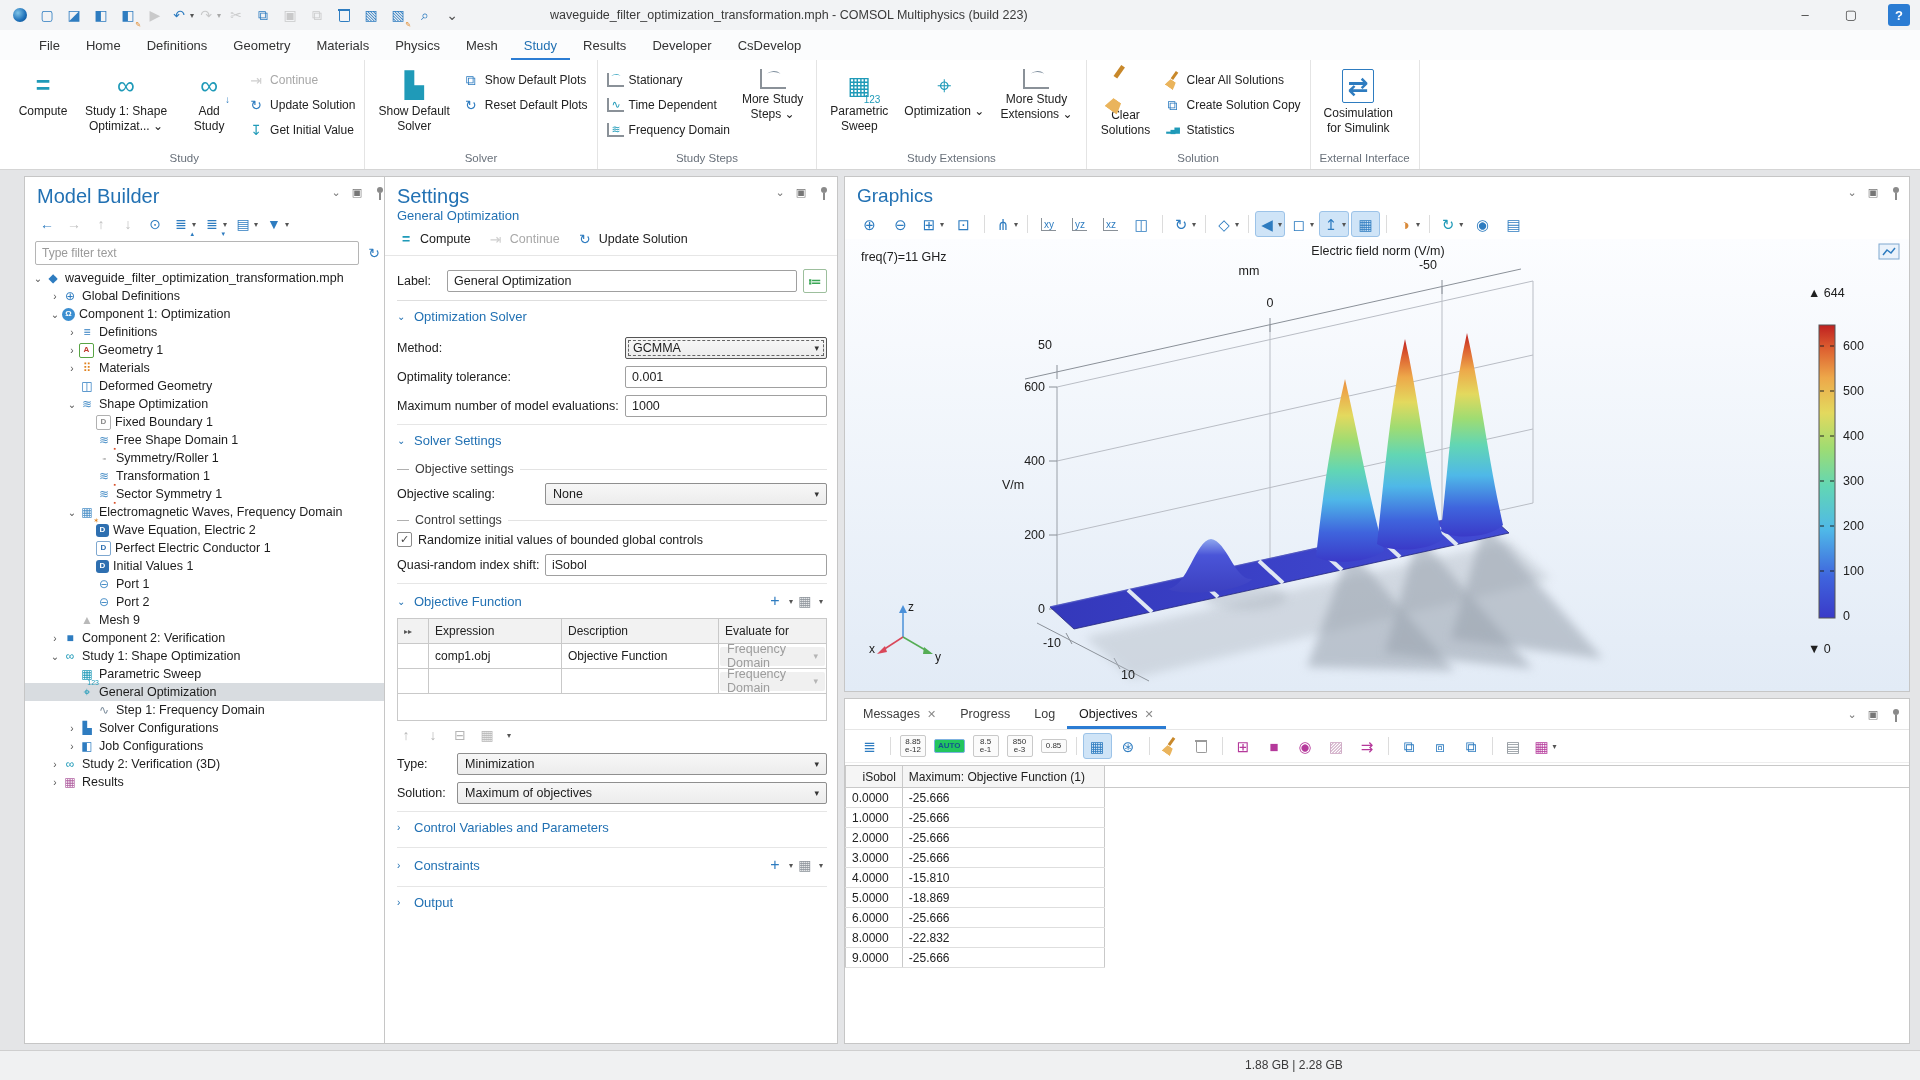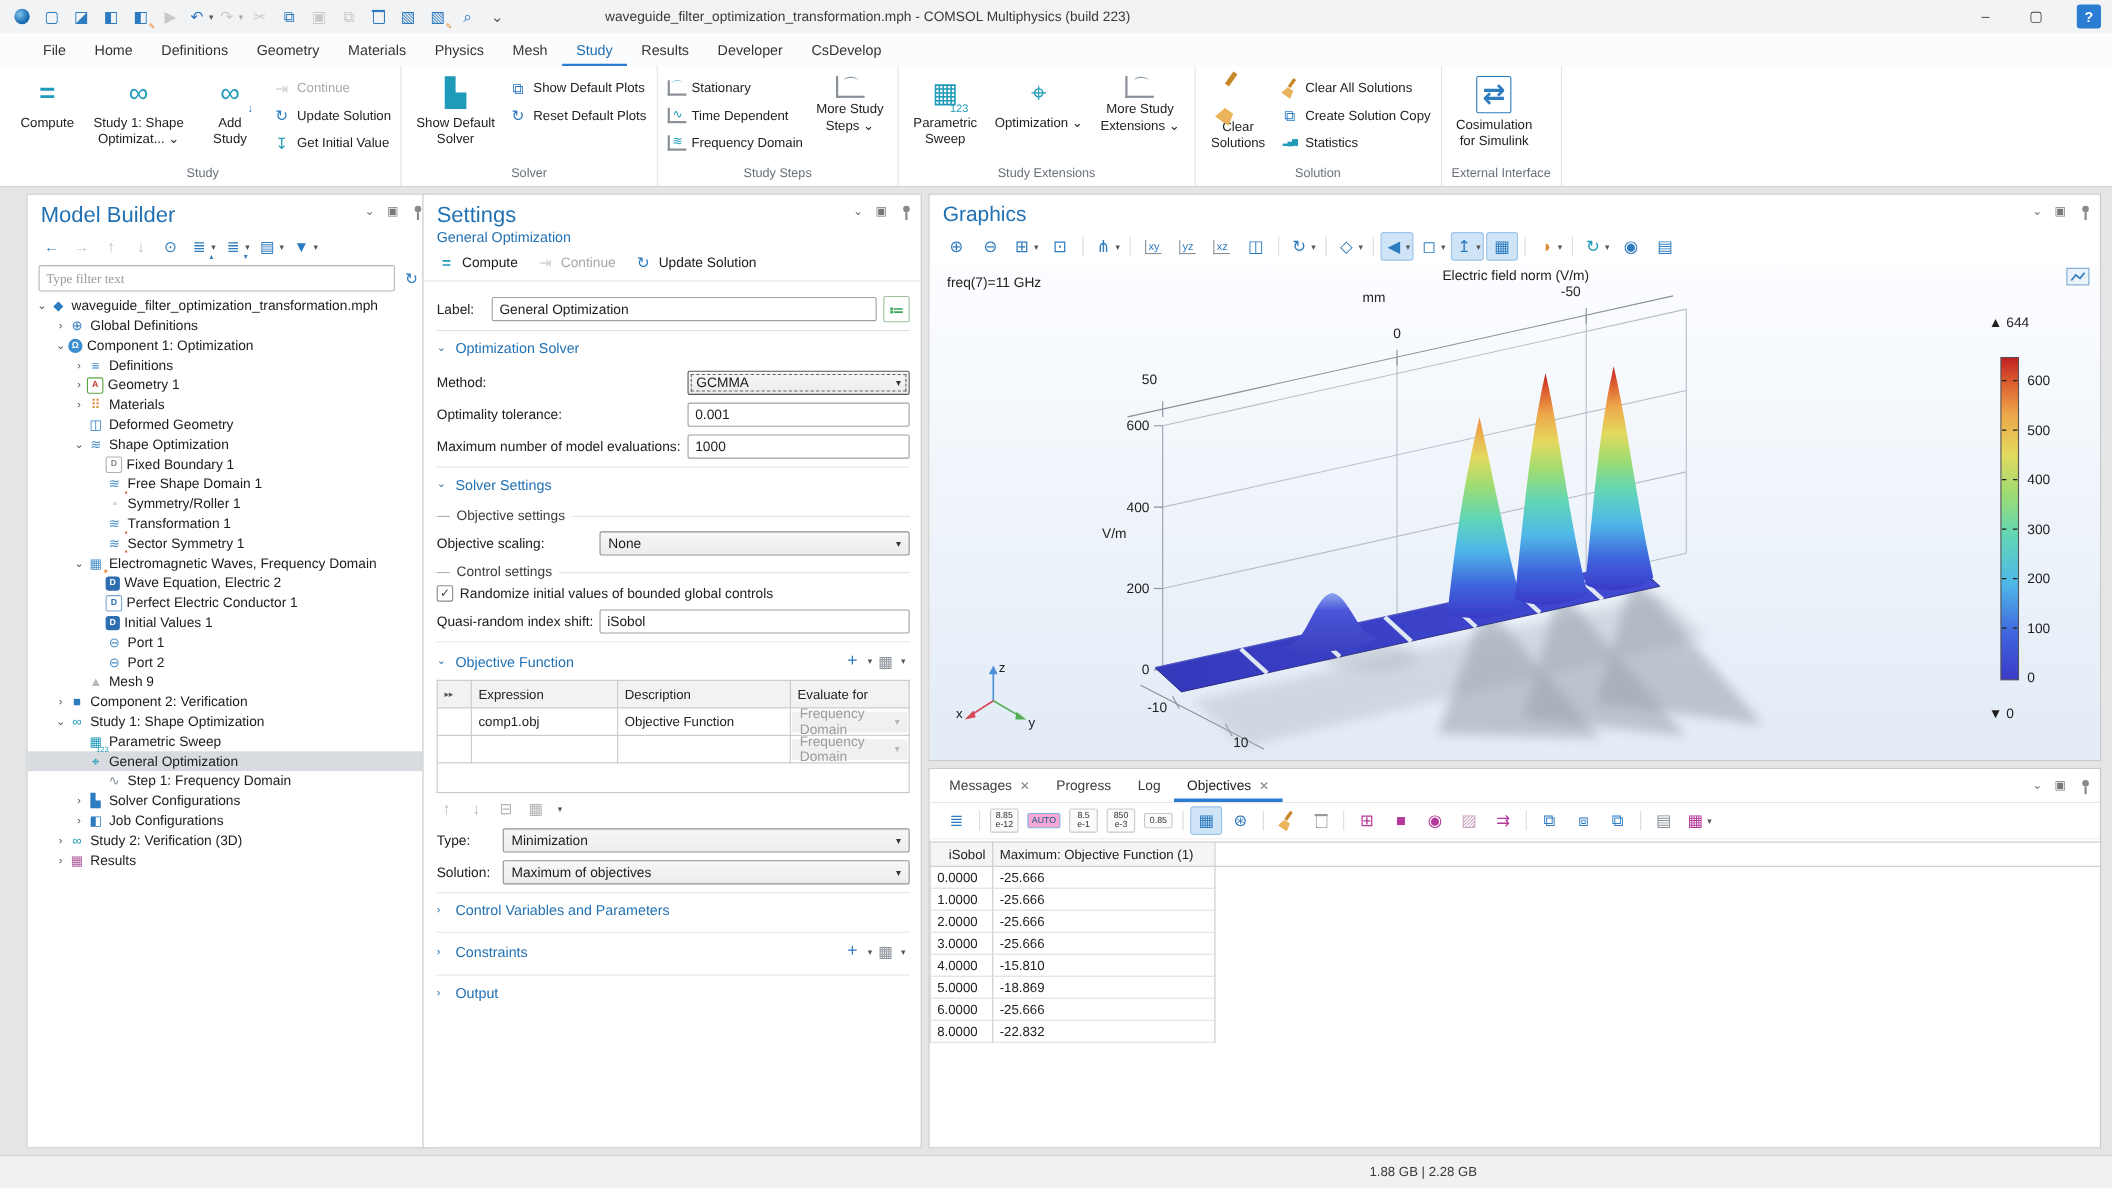--- a/index.html
+++ b/index.html
@@ -57,21 +57,21 @@
   #mb-panel{left:24px;top:176px;width:370px;height:868px}
   #settings-panel{left:384px;top:176px;width:454px;height:868px}
   #graphics-panel{left:844px;top:176px;width:1066px;height:516px}
   #bottom-panel{left:844px;top:698px;width:1066px;height:346px}
   .ptitle{font-size:20px;color:#2271b3;padding:8px 12px 2px}
   .pctrls{position:absolute;top:8px;right:8px;display:flex;gap:7px}
   .pctrls .icn{width:14px;height:14px;font-size:11px}
   
   #mb-toolbar{display:flex;align-items:center;gap:7px;padding:4px 12px 2px}
   #mb-filter-row{display:flex;align-items:center;gap:6px;margin:5px 10px 2px 10px}
-  #mb-filter{flex:1;height:22px;border:1px solid #b5b5b5;border-radius:2px;font-size:12px;padding:0 6px;color:#333;font-family:Liberation Serif, serif}
+  #mb-filter{flex:1;height:22px;border:1px solid #b5b5b5;border-radius:2px;font-size:12px;padding:0 6px;color:#333;font-family:Liberation Sans, sans-serif}
   #mb-filter::placeholder{color:#9a9a9a}
   #tree{margin-top:4px;font-size:12.5px}
   .trow{display:flex;align-items:center;height:18px;white-space:nowrap}
   .trow.sel{background:#d8dce0}
   .arr{width:14px;font-size:10px;color:#555;text-align:center;flex:none}
   .trow .icn{width:16px;height:15px;font-size:12px;margin-right:4px}
   .trow .icn.box{width:13px;height:13px;font-size:8px}
   .trow .icn.chipbg{width:13px;height:13px;font-size:8px}
   .tlabel{color:#1c1c1c}
   
@@ -109,21 +109,21 @@
   .gbtn .chip{font-size:10px;color:#2e7cc0;border-bottom:1px solid #8a9198;border-left:1px solid #8a9198;padding:1px 2px 0 2px}
   .tsep{width:1px;height:18px;background:#dcdcdc;margin:0 4px;flex:none}
   #plot-canvas{position:absolute;left:0;top:62px;width:1064px;height:452px}
   
   #tabs{display:flex;align-items:center;height:30px;padding-left:6px;border-bottom:1px solid #e6e6e6}
   .tab{display:flex;align-items:center;gap:7px;padding:0 12px;height:100%;font-size:12.5px;color:#3c3c3c;box-sizing:border-box}
   .tab.active{box-shadow:inset 0 -3px 0 #2b7cd3;color:#1a1a1a}
   .tab .tx{color:#8a8a8a;font-size:11px}
   #obj-toolbar{display:flex;align-items:center;gap:2px;padding:3px 8px 3px 10px;border-bottom:1px solid #eee}
   .chip2{font-size:8px;line-height:8px;white-space:pre;text-align:center;color:#333;padding:2px 3px;border:1px solid #c9c9c9;border-radius:2px;background:#fbfbfb;min-width:18px}
-  .chip2.on{background:#f9a8d4;border-color:#7fb2e0;color:#14548f;font-weight:normal}
+  .chip2.on{background:#22c55e;border-color:#7fb2e0;color:#14548f;font-weight:bold}
   #obj-table{border-collapse:collapse;font-size:12px;margin:2px 0 0 0}
   #obj-table th{background:#f5f5f5;font-weight:normal;border:1px solid #c9c9c9;padding:2px 6px;height:17px}
   #obj-table td{border-left:1px solid #c9c9c9;border-right:1px solid #c9c9c9;border-bottom:1px solid #dedede;padding:1px 6px;height:17px}
   #obj-table th:first-child{text-align:right}
   #obj-table td:first-child{width:44px}
   #obj-table th:nth-child(2){text-align:left;width:192px}
   
   #statusbar{position:absolute;left:0;top:1050px;width:1920px;height:30px;background:#f0f1f2;border-top:1px solid #cfcfcf;box-sizing:border-box}
   #mem{position:absolute;left:1245px;top:7px;font-size:12px;color:#3a3a3a}
   svg text{font-family:"Liberation Sans","DejaVu Sans",sans-serif}
@@ -1304,19 +1304,24 @@
         <tr>
           <td>6.0000</td>
           <td>-25.666</td>
           <td style="border-right: none; border-bottom: none;"></td>
         </tr>
         <tr>
           <td>8.0000</td>
           <td>-22.832</td>
           <td style="border-right: none; border-bottom: none;"></td>
         </tr>
+        <tr>
+          <td>9.0000</td>
+          <td>-25.666</td>
+          <td style="border-right: none; border-bottom: none;"></td>
+        </tr>
       </tbody>
   </table>
 </div>
 
 <div id="statusbar">
   <span id="mem">1.88 GB | 2.28 GB</span>
 </div>
 
 </body></html>

